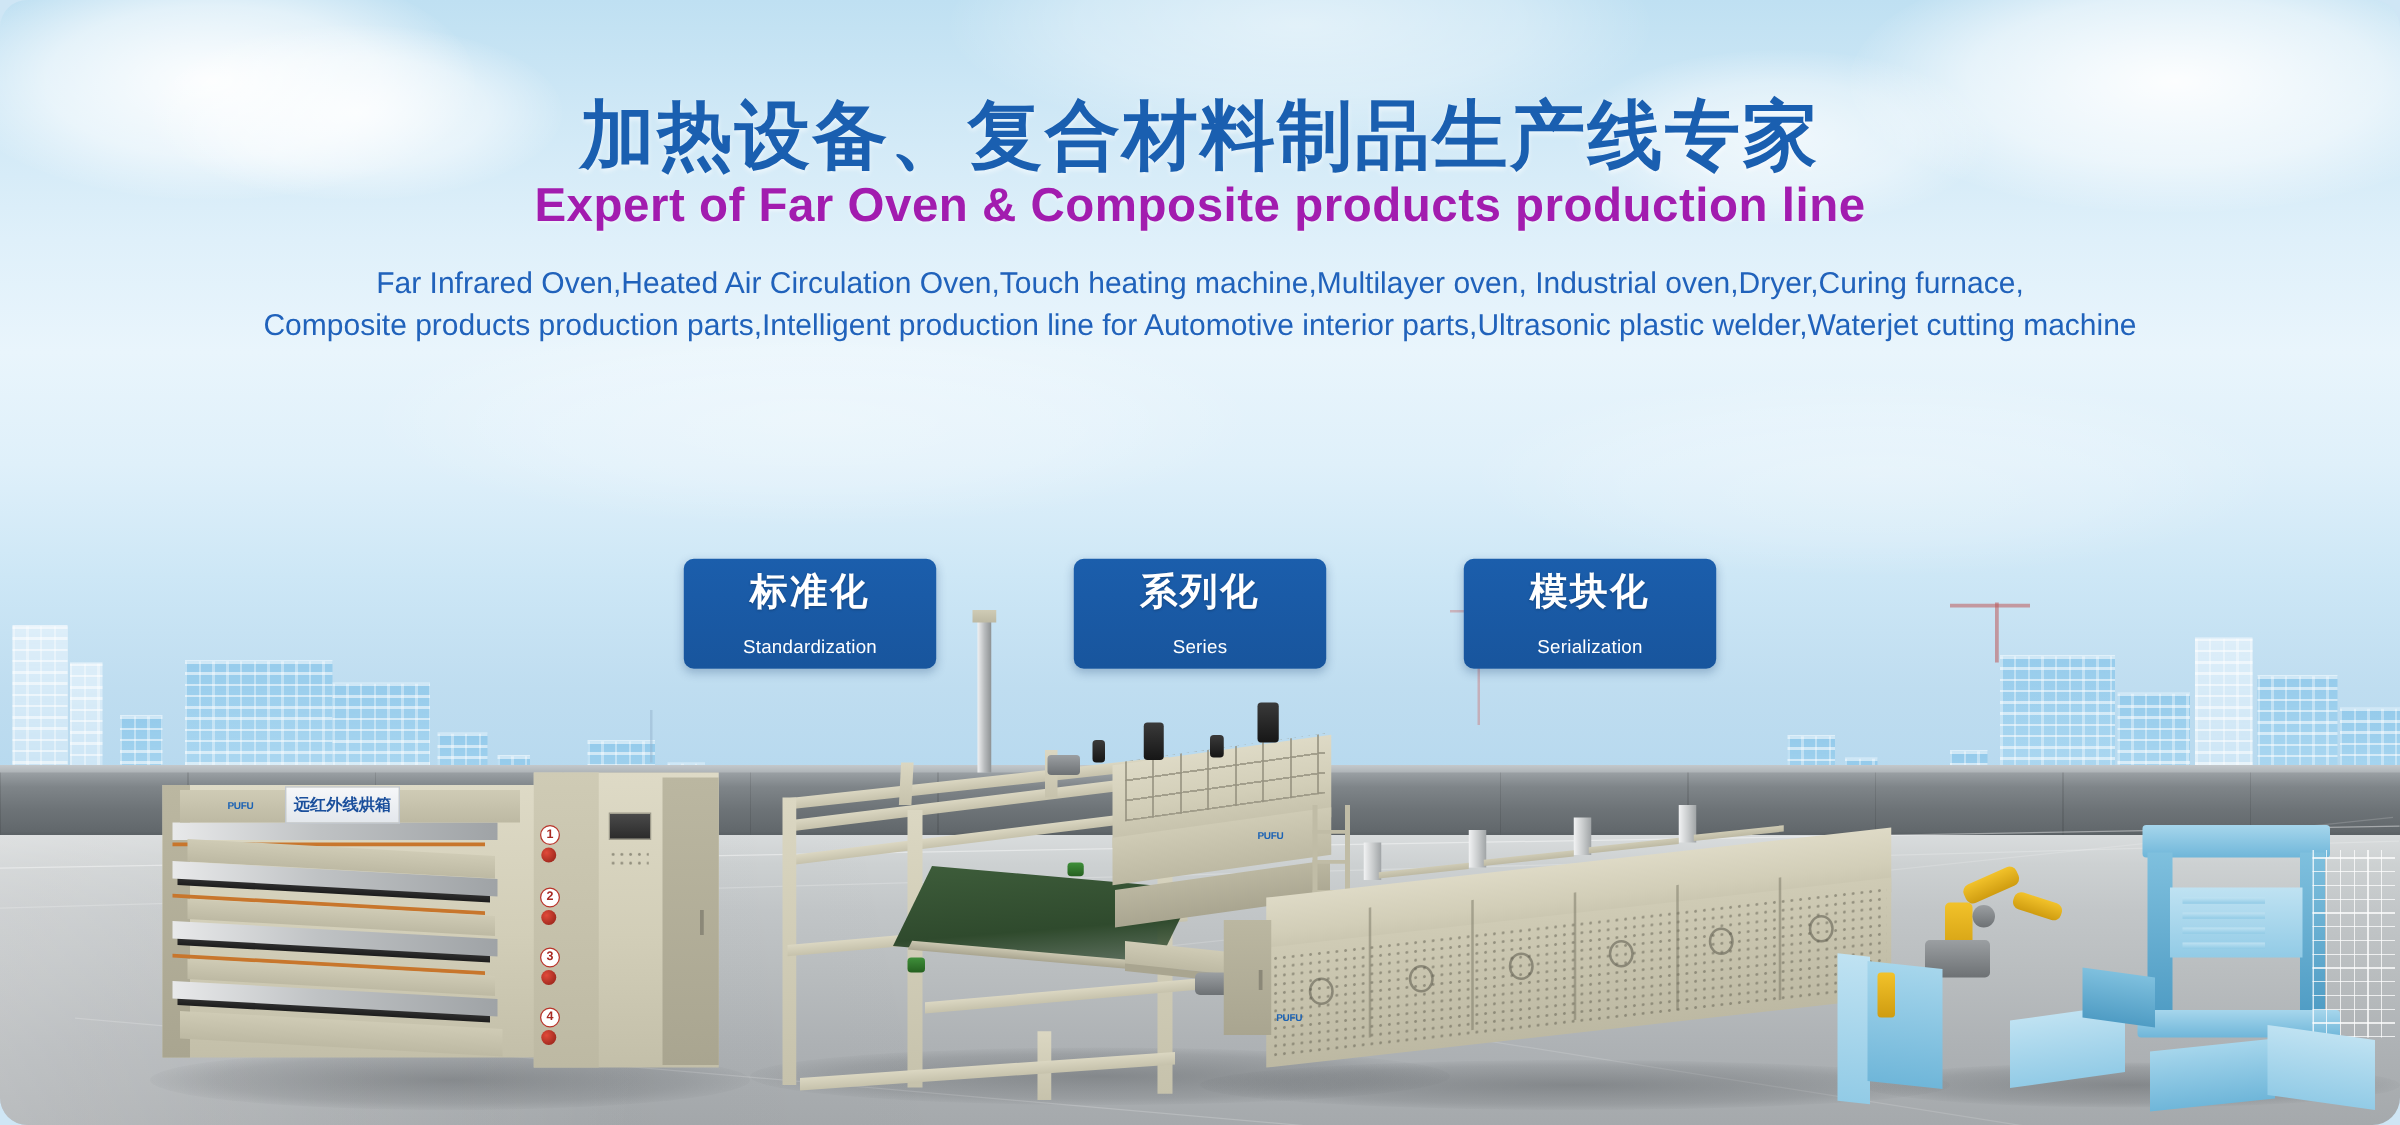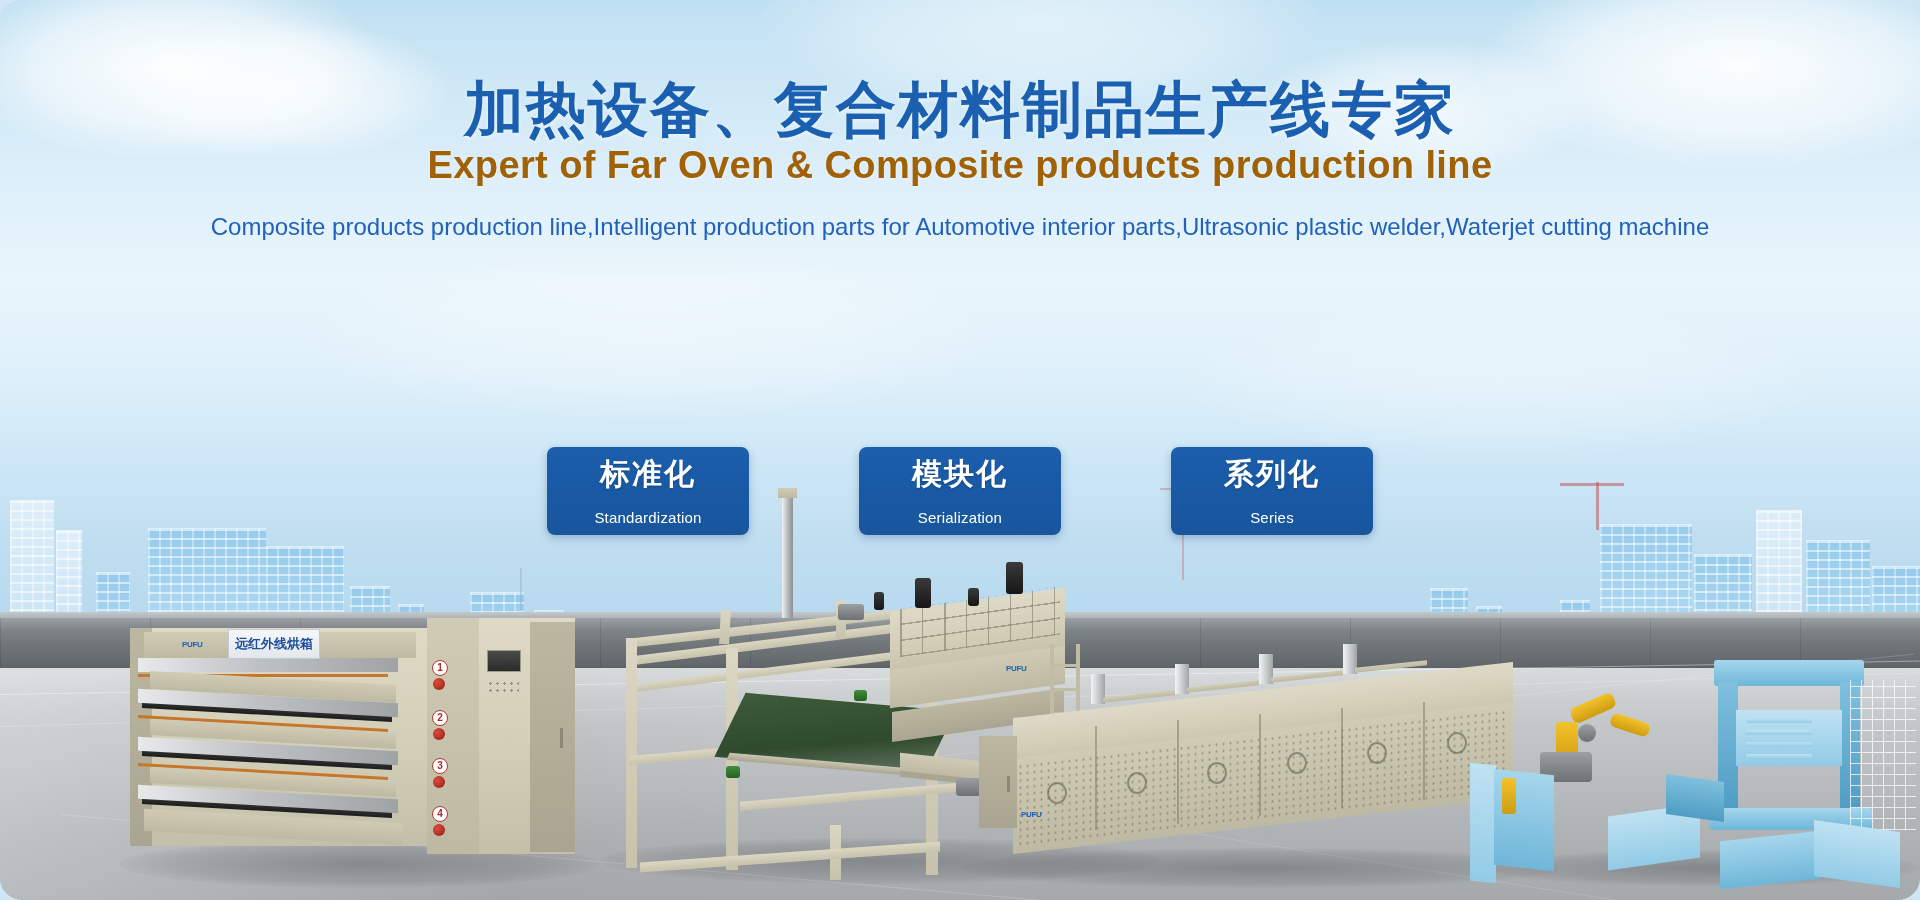--- a/index.html
+++ b/index.html
@@ -93,21 +93,21 @@
     margin-top:78px;
     font-size:60px; line-height:1.04; font-weight:bold;
     color:#1a5fb0;
     letter-spacing:2px;
     text-shadow:0 2px 4px rgba(255,255,255,.55);
     font-family:"DejaVu Sans","Liberation Sans",sans-serif;
   }
   .h2 {
     margin-top:4px;
     font-size:38px; line-height:1.15; font-weight:bold;
-    color:#a16207;
+    color:#a21caf;
     letter-spacing:.4px;
     text-shadow:0 1px 3px rgba(255,255,255,.5);
   }
   .cn-list {
     margin-top:22px;
     font-size:34px; line-height:1.42; font-weight:bold;
     color:#1b62b4;
     letter-spacing:1px;
     font-family:"DejaVu Sans","Liberation Sans",sans-serif;
     text-shadow:0 1px 3px rgba(255,255,255,.45);
@@ -252,36 +252,37 @@
     <div class="ground-line" style="left:900px;top:92px; width:1020px; transform:rotate(-6deg); opacity:.4;"></div>
     <div class="ground-line" style="left:1100px;top:150px;width:820px; transform:rotate(9deg); opacity:.35;"></div>
   </div>
 
   <div class="textblock">
     <div class="h1">加热设备、复合材料制品生产线专家</div>
     <div class="h2">Expert of Far Oven &amp; Composite products production line</div>
     <div class="cn-list">
     </div>
     <div class="en-list">
-      <div>Composite products production line,Intelligent production parts for Automotive interior parts,Ultrasonic plastic welder,Waterjet cutting machine</div>
+      <div>Far Infrared Oven,Heated Air Circulation Oven,Touch heating machine,Multilayer oven, Industrial oven,Dryer,Curing furnace,</div>
+      <div>Composite products production parts,Intelligent production line for Automotive interior parts,Ultrasonic plastic welder,Waterjet cutting machine</div>
     </div>
   </div>
 
   <div class="badges">
     <div class="badge">
       <div class="bcn">标准化</div>
       <div class="ben">Standardization</div>
     </div>
     <div class="badge">
+      <div class="bcn">系列化</div>
+      <div class="ben">Series</div>
+    </div>
+    <div class="badge">
       <div class="bcn">模块化</div>
       <div class="ben">Serialization</div>
-    </div>
-    <div class="badge">
-      <div class="bcn">系列化</div>
-      <div class="ben">Series</div>
     </div>
   </div>
 
   <div class="shadow-blob" style="left:120px; top:840px; width:480px; height:48px;"></div>
   <div class="mach" id="oven">
 
     <div class="panel beige body"></div>
 
     <div class="panel beige3" style="left:0; top:10px; width:22px; height:218px;"></div>
 

